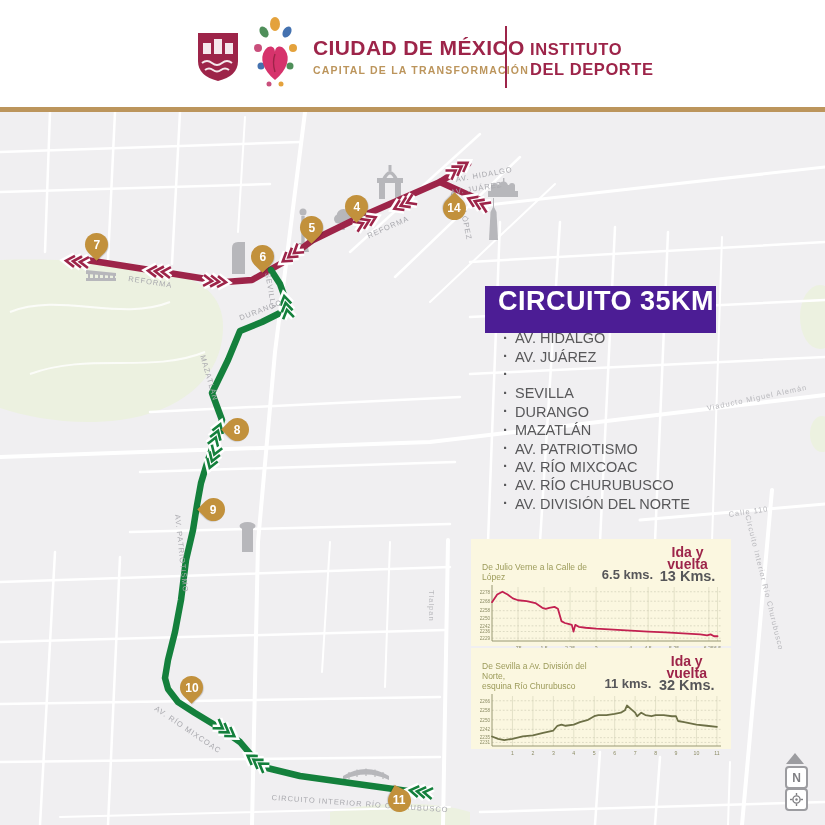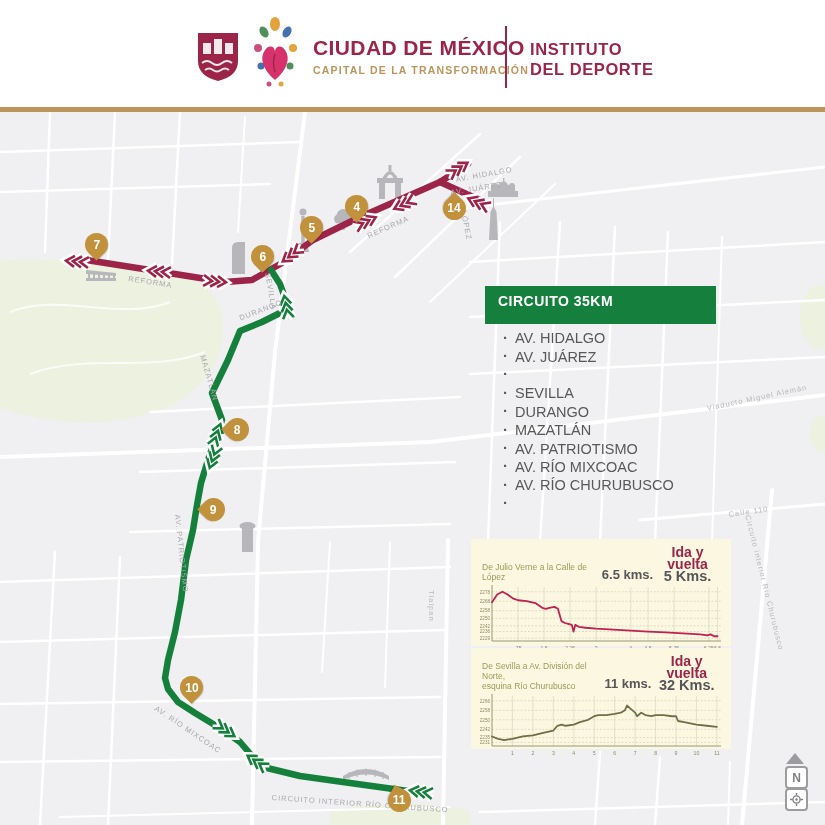--- a/index.html
+++ b/index.html
@@ -24,22 +24,22 @@
   .slabel.lt{color:#b9b9bd;}
   
   .pin{position:absolute;width:23px;height:23px;border-radius:50% 50% 50% 0;background:#c2913c;
        display:flex;align-items:center;justify-content:center;box-shadow:0 1px 1px rgba(0,0,0,.18);}
   .pin span{font-size:12px;font-weight:bold;color:#ffffff;}
   .pin.down{transform:rotate(-45deg);}      .pin.down span{transform:rotate(45deg);}
   .pin.left{transform:rotate(45deg);}       .pin.left span{transform:rotate(-45deg);}
   .pin.up{transform:rotate(135deg);}        .pin.up span{transform:rotate(-135deg);}
   .pin.up11{transform:rotate(118deg);}      .pin.up11 span{transform:rotate(-118deg);}
   
-  .banner{position:absolute;left:485px;top:286px;width:231px;height:38px;background:#15803d;
-          color:#ffffff;font-size:14px;font-weight:bold;line-height:31px;padding-left:13px;
+  .banner{position:absolute;left:485px;top:286px;width:231px;height:47px;background:#4c1d95;
+          color:#ffffff;font-size:27px;font-weight:bold;line-height:31px;padding-left:13px;
           letter-spacing:.5px;box-sizing:border-box;}
   .streets{position:absolute;left:503px;top:329px;}
   .street-row{height:18.4px;font-size:14.5px;color:#58585a;display:flex;align-items:center;}
   .street-row .bullet{font-weight:bold;margin-right:7px;font-size:15px;position:relative;top:-1px;}
   
   .card{position:absolute;left:471px;width:260px;background:#fbf7e0;box-sizing:border-box;padding-top:7px;}
   .card1{top:539px;height:107px;}
   .card2{top:648px;height:101px;}
   .chead{display:flex;align-items:flex-end;padding:0 9px 1px 11px;}
   .ctitle{font-size:8.5px;color:#9c9b5a;line-height:10px;}
@@ -354,30 +354,31 @@
       <div class="street-row">
         <span class="bullet">·</span>
         <span>AV. RÍO MIXCOAC</span>
       </div>
       <div class="street-row">
         <span class="bullet">·</span>
         <span>AV. RÍO CHURUBUSCO</span>
       </div>
       <div class="street-row">
         <span class="bullet">·</span>
+        <span>AV. DIVISIÓN DEL NORTE</span>
       </div>
     </div>
 
   <div class="card card1">
     <div class="chead">
       <span class="ctitle">De Julio Verne a la Calle de López</span>
       <span class="cdist">6.5 kms.</span>
       <span class="cright">
         <div class="crt1">Ida y vuelta</div>
-        <div class="crt2">5 Kms.</div>
+        <div class="crt2">13 Kms.</div>
       </span>
     </div>
     <svg class="chart" width="252" height="70" viewBox="0 0 252 70">
         <line x1="43.02272727272727" y1="4" x2="43.02272727272727" y2="58" stroke="#dddcc2" stroke-width="0.8"></line>
         <text x="43.02272727272727" y="67" text-anchor="middle" fill="#8d8d66" font-size="5.2">.75</text>
         <line x1="69.04545454545455" y1="4" x2="69.04545454545455" y2="58" stroke="#dddcc2" stroke-width="0.8"></line>
         <text x="69.04545454545455" y="67" text-anchor="middle" fill="#8d8d66" font-size="5.2">1.5</text>
         <line x1="95.06818181818183" y1="4" x2="95.06818181818183" y2="58" stroke="#dddcc2" stroke-width="0.8"></line>
         <text x="95.06818181818183" y="67" text-anchor="middle" fill="#8d8d66" font-size="5.2">2.25</text>
         <line x1="121.0909090909091" y1="4" x2="121.0909090909091" y2="58" stroke="#dddcc2" stroke-width="0.8"></line>

